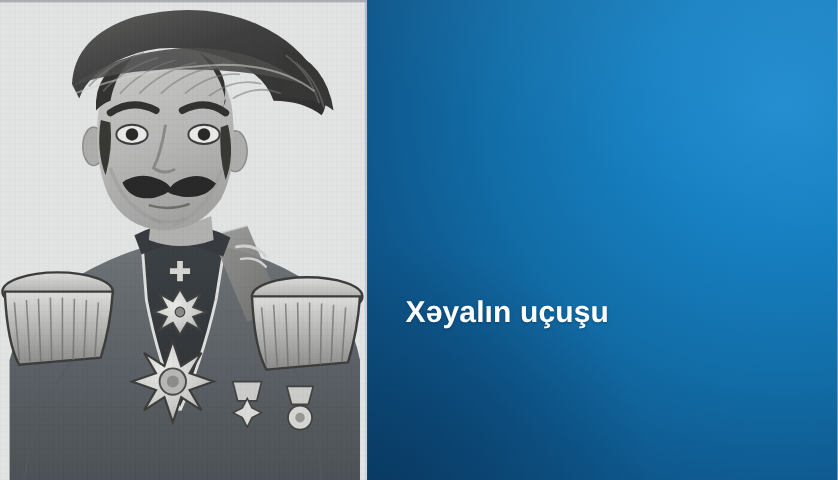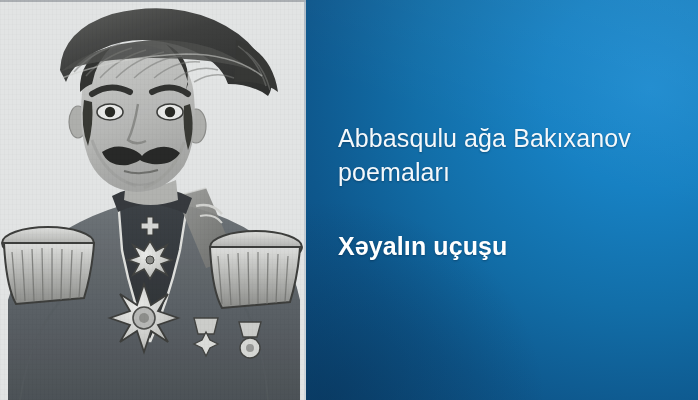--- a/index.html
+++ b/index.html
@@ -107,21 +107,21 @@
     color: #f4f8fb;
     font-size: 25px;
     font-weight: 400;
     line-height: 1.34;
     letter-spacing: .1px;
     text-shadow: 0 1px 2px rgba(4,34,60,.40);
   }
   .work-subtitle {
     position: absolute;
     left: 32px;
-    top: 230px;
+    top: 244px;
     margin: 0;
     width: 340px;
     color: #ffffff;
     font-size: 25px;
     font-weight: 700;
     line-height: 1.3;
     letter-spacing: .1px;
     text-shadow: 0 1px 2px rgba(4,34,60,.42);
   }
 
@@ -327,23 +327,20 @@
     </svg>
 
     <div class="paper-grain"></div>
     <div class="photo-top-edge"></div>
     <div class="photo-right-edge"></div>
   </div>
 
   <div class="info-panel">
     <div class="info-panel-inner">
 
-      <div class="title-block">
-        <h1 class="work-title">Abbasqulu ağa Bakıxanov poemaları</h1>
-      </div>
 
       <h2 class="work-subtitle">Xəyalın uçuşu</h2>
 
 
     </div>
   </div>
 
 </div>
 
 </body></html>

